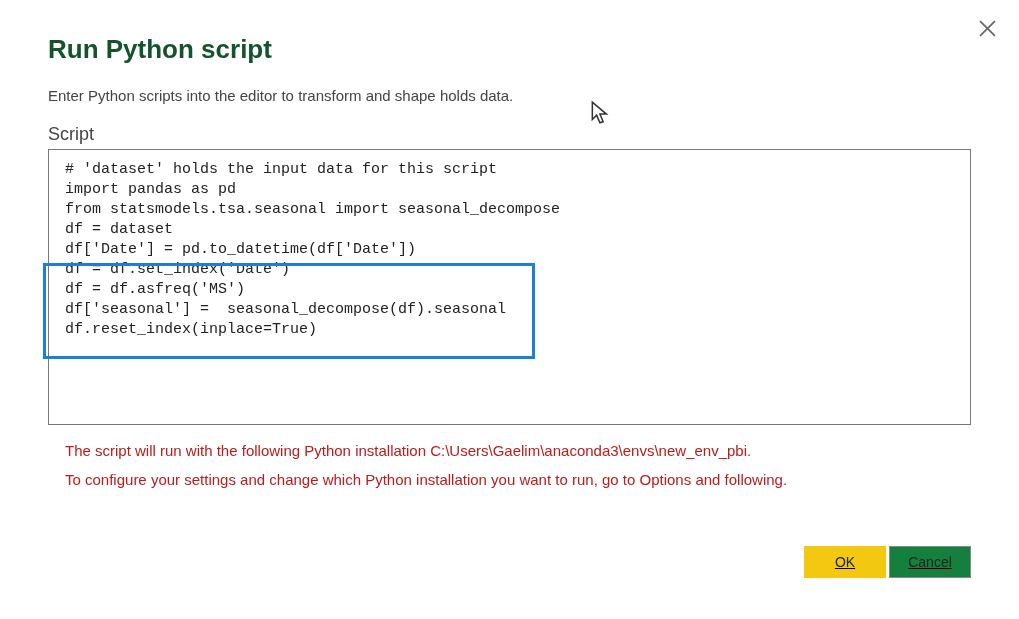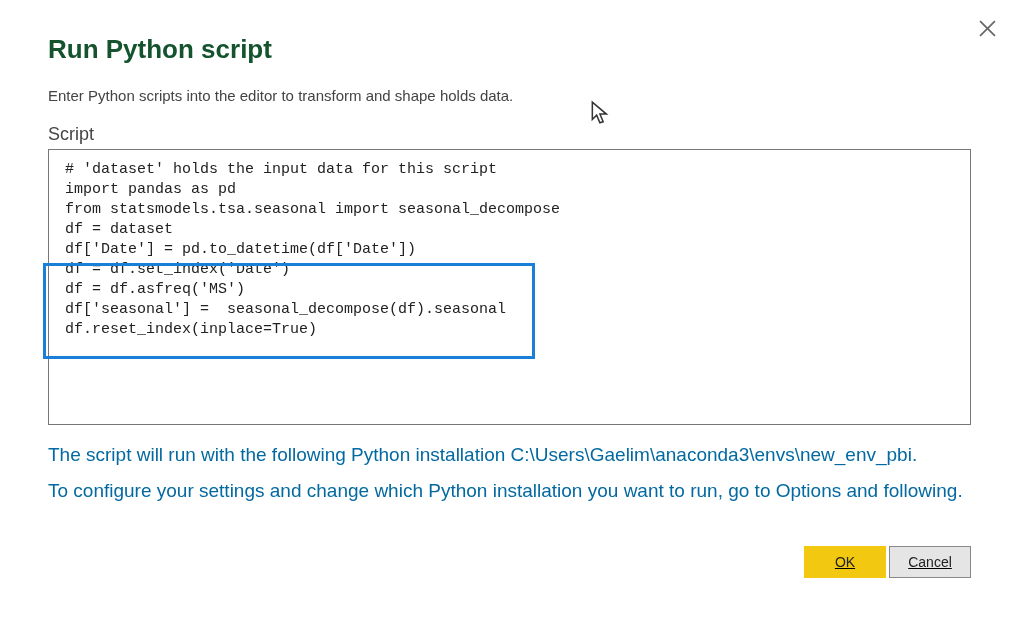--- a/index.html
+++ b/index.html
@@ -74,39 +74,40 @@
     .highlight-box {
       position: absolute;
       border: 3px solid #1a7fd6;
       left: 43px;
       top: 263px;
       width: 492px;
       height: 96px;
       pointer-events: none;
     }
     .footer-text {
-      font-size: 19px;
-      color: #0369a1;
+      font-size: 15px;
+      color: #b91c1c;
       margin-top: 12px;
       line-height: 1.9;
+      margin-left: 17px;
     }
     .button-row {
       position: absolute;
       bottom: 41px;
       right: 48px;
       display: flex;
       gap: 3px;
       text-decoration: underline;
     }
     .btn {
       min-width: 82px;
       height: 32px;
       font-size: 14px;
       border: 1px solid #888;
-      background: #e5e5e5;
+      background: #15803d;
       color: #222;
       cursor: pointer;
       display: inline-flex;
       align-items: center;
       justify-content: center;
       padding: 0 18px;
     }
     .btn-primary {
       background: #f2c811;
       border-color: #f2c811;

